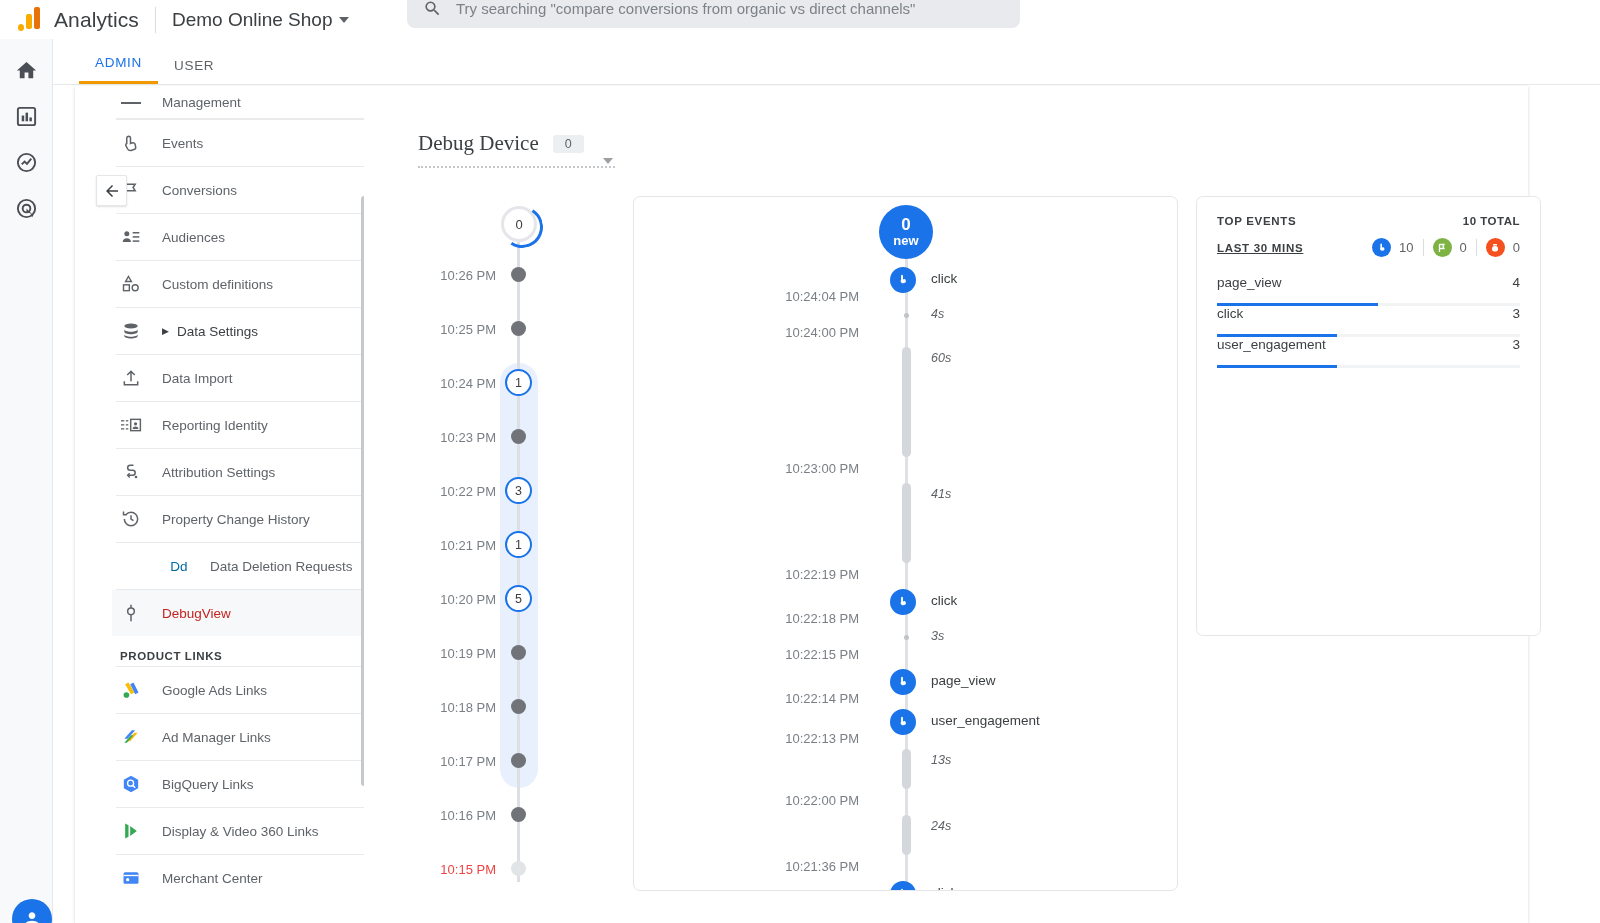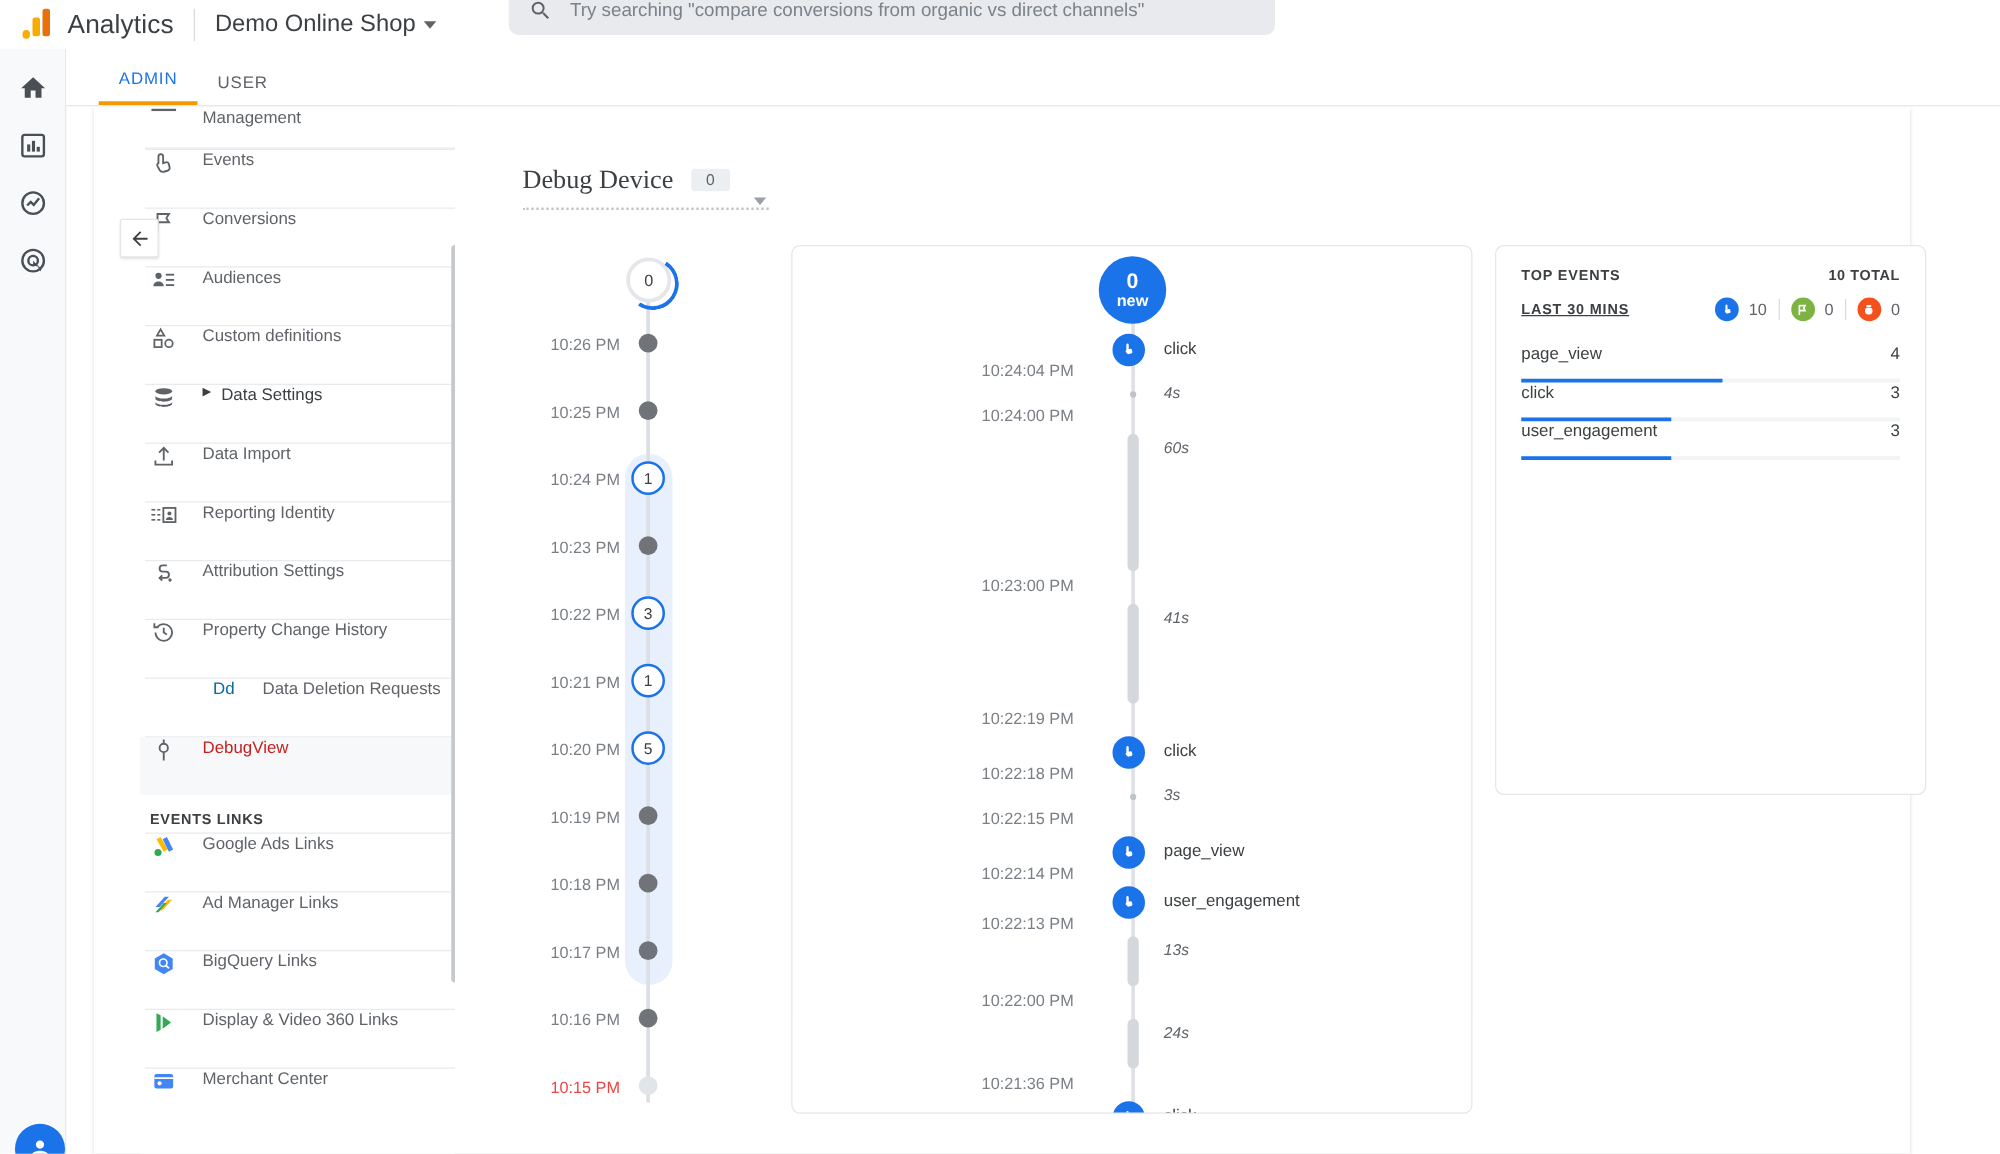--- a/index.html
+++ b/index.html
@@ -77,21 +77,21 @@
     box-shadow: 0 1px 2px rgba(60,64,67,.16);
   }
 
   
   .adminnav {
     position: absolute; top: 86px; left: 112px; width: 252px; height: 837px;
     background: #fff; overflow: hidden;
   }
   .nav-sep { height: 1px; background: #e9eaec; margin-left: 4px; }
   .nav-item {
-    height: 46px; display: flex; align-items: flex-start; gap: 20px;
+    height: 46px; display: flex; align-items: center; gap: 20px;
     padding-left: 8px; cursor: pointer; font-size: 13.5px; color: #5f6368;
   }
   .nav-item.sel { background: #f6f8fa; }
   .nav-item.sel .nav-label { color: #c5221f; }
   .nav-ico { width: 22px; display: flex; justify-content: center; align-items: center; flex: 0 0 22px; }
   .nav-label { white-space: nowrap; }
   .nav-label.clip { color: #5f6368; }
   .group-arrow { font-size: 9px; color: #3c4043; margin-right: -12px; }
   .section-hd {
     font-size: 11.5px; font-weight: bold; letter-spacing: .6px;
@@ -435,21 +435,21 @@
         <svg width="20" height="20" viewBox="0 0 24 24">
             <g fill="none" stroke="#5f6368" stroke-width="1.8">
               <path d="M12 2v4M12 14v8"></path>
               <circle cx="12" cy="10" r="4"></circle>
             </g>
           </svg>
       </span>
       <span class="nav-label">DebugView</span>
     </div>
 
-    <div class="section-hd">EVENTS LINKS</div>
+    <div class="section-hd">PRODUCT LINKS</div>
     <div class="nav-sep" style="margin-top:-4px;"></div>
 
     <div class="nav-item">
       <span class="nav-ico">
         <svg width="20" height="20" viewBox="0 0 24 24">
             <path d="M9 3l7 12-4 2.2L5 5.2z" fill="#fbbc04"></path>
             <path d="M15 3l6 12-4 2.2-6-12z" fill="#4285f4"></path>
             <circle cx="6.5" cy="18" r="3.4" fill="#34a853"></circle>
           </svg>
       </span>

